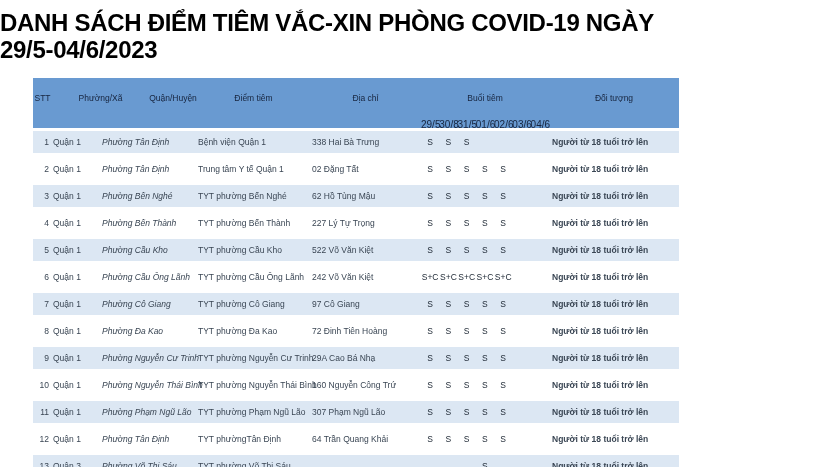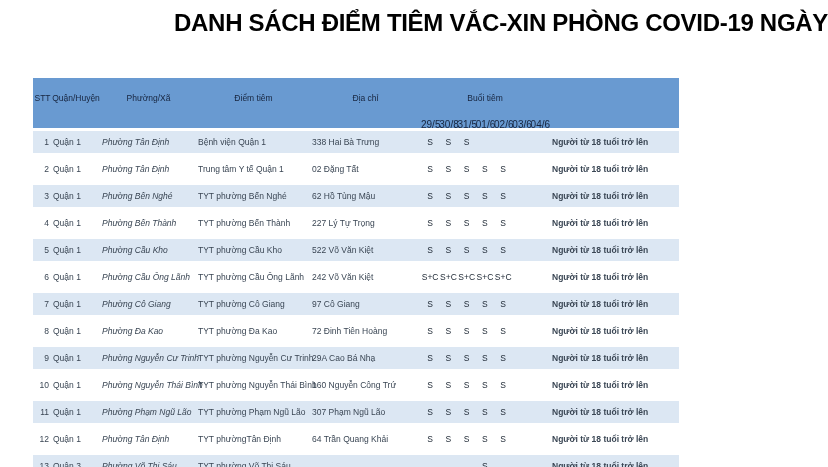--- a/index.html
+++ b/index.html
@@ -1,19 +1,19 @@
 <!DOCTYPE html>
 <html><head>
 <meta charset="utf-8">
 <style>
   * { margin:0; padding:0; box-sizing:border-box; }
   body { background:#fff; font-family:"Liberation Sans","DejaVu Sans",sans-serif; }
   .page { position:relative; width:828px; height:467px; background:#ffffff; overflow:hidden; }
 
-  .title { padding-top:9px; text-align:right; font-weight:bold; color:#000;
+  .title { padding-top:9px; text-align:left; font-weight:bold; color:#000;
            font-size:24px; line-height:27px; letter-spacing:-0.3px; }
 
   .vtable { position:absolute; left:33px; top:78px; width:646px; }
 
   .thead { display:flex; height:50px; background:#699ad1; color:#16243e;
            font-size:8.5px; font-weight:400; }
   .hcell { flex:none; text-align:center; padding-top:15px; white-space:nowrap; overflow:visible; }
 
   .dates { display:flex; margin-top:16px; font-size:10px; }
   .datecell { flex:none; width:18.28px; text-align:center; white-space:nowrap; }
@@ -42,42 +42,44 @@
 
   .sesscell { flex:none; width:18.28px; text-align:center; color:#222c38; }
 </style>
 </head>
 <body>
 
 <div class="page">
 
   <div class="title">
     <div>DANH SÁCH ĐIỂM TIÊM VẮC-XIN PHÒNG COVID-19 NGÀY</div>
+    <div>29/5-04/6/2023</div>
   </div>
 
   <div class="vtable">
 
     <div class="thead">
       <div class="hcell h stt">STT</div>
+      <div class="hcell h ward">Phường/Xã</div>
       <div class="hcell h district">Quận/Huyện</div>
-      <div class="hcell h ward">Phường/Xã</div>
       <div class="hcell h site">Điểm tiêm</div>
       <div class="hcell h addr">Địa chỉ</div>
       <div class="hcell h sess">
         <div>Buổi tiêm</div>
         <div class="dates" id="dates">
             <div class="datecell">29/5</div>
             <div class="datecell">30/8</div>
             <div class="datecell">31/5</div>
             <div class="datecell">01/6</div>
             <div class="datecell">02/6</div>
             <div class="datecell">03/6</div>
             <div class="datecell">04/6</div>
           </div>
       </div>
+      <div class="hcell h target">Đối tượng</div>
     </div>
 
     <div class="tbody" id="tbody">
         <div class="row alt">
           <div class="c stt">1</div>
           <div class="c district">Quận 1</div>
           <div class="c ward">Phường Tân Định</div>
           <div class="c site">Bệnh viện Quận 1</div>
           <div class="c addr">338 Hai Bà Trưng</div>
           <div class="c sess">

